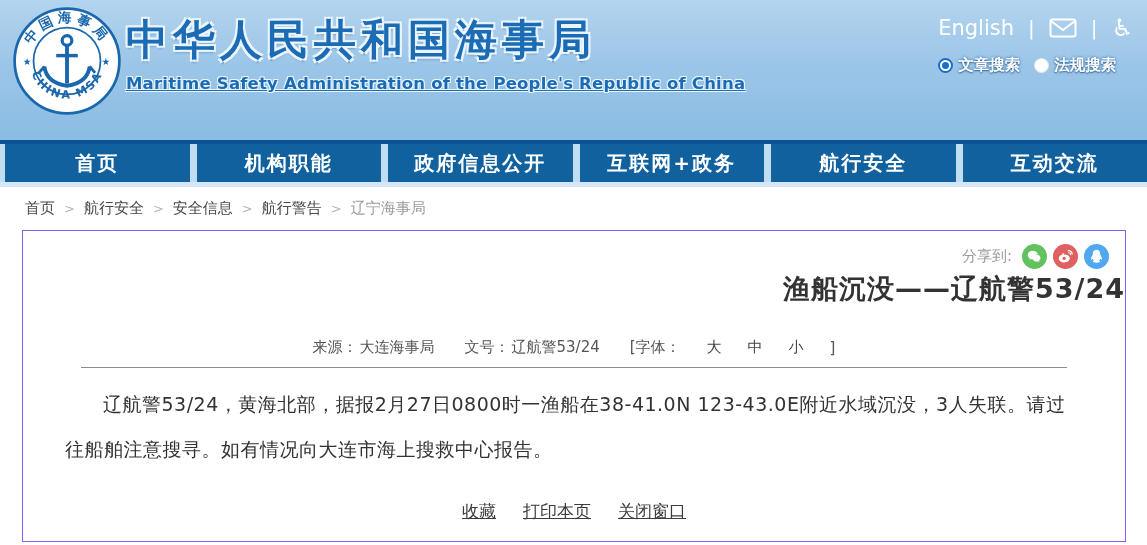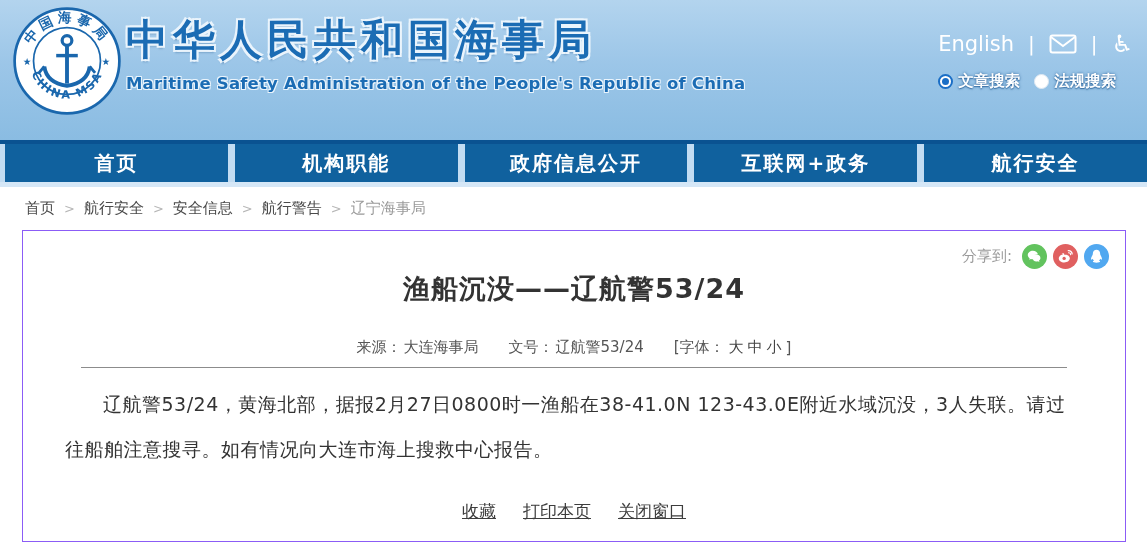--- a/index.html
+++ b/index.html
@@ -7,22 +7,22 @@
     font-family:"DejaVu Sans","Liberation Sans",sans-serif; }
 
   
   .masthead { position:relative; height:140px;
     background:linear-gradient(180deg,#b3d4ee 0%,#9cc6e8 45%,#8abce2 100%); }
   .logo { position:absolute; left:13px; top:7px; width:108px; height:108px; }
   .brand { position:absolute; left:126px; top:12px; }
   .brand-cn { font-size:42px; font-weight:bold; color:#1b6cb4; letter-spacing:5px;
     text-shadow:-2px -2px 0 #eaf4fc, 2px -2px 0 #eaf4fc, -2px 2px 0 #eaf4fc, 2px 2px 0 #eaf4fc, 0 3px 2px rgba(40,90,140,.35); }
   .brand-en { margin-top:6px; font-size:16.5px; font-weight:bold; color:#1b6cb4; letter-spacing:.2px;
-    text-shadow:-1px -1px 0 #eaf4fc, 1px -1px 0 #eaf4fc, -1px 1px 0 #eaf4fc, 1px 1px 0 #eaf4fc; }
-  .header-right { position:absolute; right:14px; top:32px; text-align:right; }
+    text-shadow:-1px -1px 0 #eaf4fc, 1px -1px 0 #eaf4fc, -1px 1px 0 #eaf4fc, 1px 1px 0 #eaf4fc;text-decoration:underline; }
+  .header-right { position:absolute; right:14px; top:16px; text-align:right; }
   .top-links { display:flex; align-items:center; justify-content:flex-end; gap:14px;
     color:#fff; font-size:21px; }
   .top-links .sep { color:#fff; font-size:20px; }
   .english-link { cursor:pointer; }
   .icon-btn { display:inline-flex; cursor:pointer; }
   .wheel { font-size:24px; line-height:1; color:#fff; }
   .search-row { margin-top:15px; display:flex; align-items:center; gap:2px; }
   .radio-group { display:flex; align-items:center; gap:14px; margin-right:4px; }
   .radio-opt { display:flex; align-items:center; gap:5px; cursor:pointer; }
   .radio-dot { width:15px; height:15px; border-radius:50%; background:#fff; border:1px solid #dfe9f2;
@@ -57,26 +57,26 @@
   .content-box { margin:0 21px 0 22px; border:1px solid #8b5cf6; background:#fff; min-height:312px; }
   .share-row { display:flex; justify-content:flex-end; align-items:center; gap:6px; padding:13px 16px 0 0; }
   .share-label { color:#9b9b9b; font-size:15px; margin-right:4px; }
   .share-icon { width:25px; height:25px; border-radius:50%; display:inline-flex;
     align-items:center; justify-content:center; cursor:pointer; }
   .share-icon svg { width:19px; height:19px; }
   .share-wechat { background:#62c35e; }
   .share-weibo  { background:#e06060; }
   .share-qq     { background:#51a8f0; }
 
-  .article-title { text-align:center; font-size:27px; font-weight:bold; color:#333; margin-top:2px; letter-spacing:1px; }
+  .article-title { text-align:right; font-size:27px; font-weight:bold; color:#333; margin-top:2px; letter-spacing:1px; }
 
   .meta-row { margin-top:31px; display:flex; justify-content:center; align-items:center;
     font-size:15px; color:#555; gap:30px; }
   .meta-item .meta-val { margin-left:2px; }
-  .font-size-widget { display:inline-flex; gap:4px; align-items:center; }
+  .font-size-widget { display:inline-flex; gap:26px; align-items:center; }
   .font-size-link { cursor:pointer; color:#444; }
   .divider { border:none; border-top:1px solid #8c8c8c; margin:10px 58px 0 58px; }
 
   .article-body { font-size:19px; color:#333; line-height:2.35; text-indent:2em;
     padding:14px 44px 0 42px; letter-spacing:.5px; }
 
   .article-actions { display:flex; justify-content:center; gap:27px; margin-top:29px;
     font-size:17px; color:#3d3d3d;text-decoration:underline; }
   .action-link { cursor:pointer; }
 </style>
@@ -143,20 +143,21 @@
 </header>
 
 <nav class="navbar">
   <div class="nav-topstrip"></div>
   <ul class="nav-items">
     <li class="nav-item">首页</li>
     <li class="nav-item">机构职能</li>
     <li class="nav-item">政府信息公开</li>
     <li class="nav-item">互联网+政务</li>
     <li class="nav-item">航行安全</li>
+    <li class="nav-item">互动交流</li>
   </ul>
   <div class="nav-bottomstrip"></div>
 </nav>
 
 <div class="breadcrumb">
   <span class="crumb">首页</span>
   <span class="crumb-sep">&gt;</span>
   <span class="crumb">航行安全</span>
   <span class="crumb-sep">&gt;</span>
   <span class="crumb">安全信息</span>

